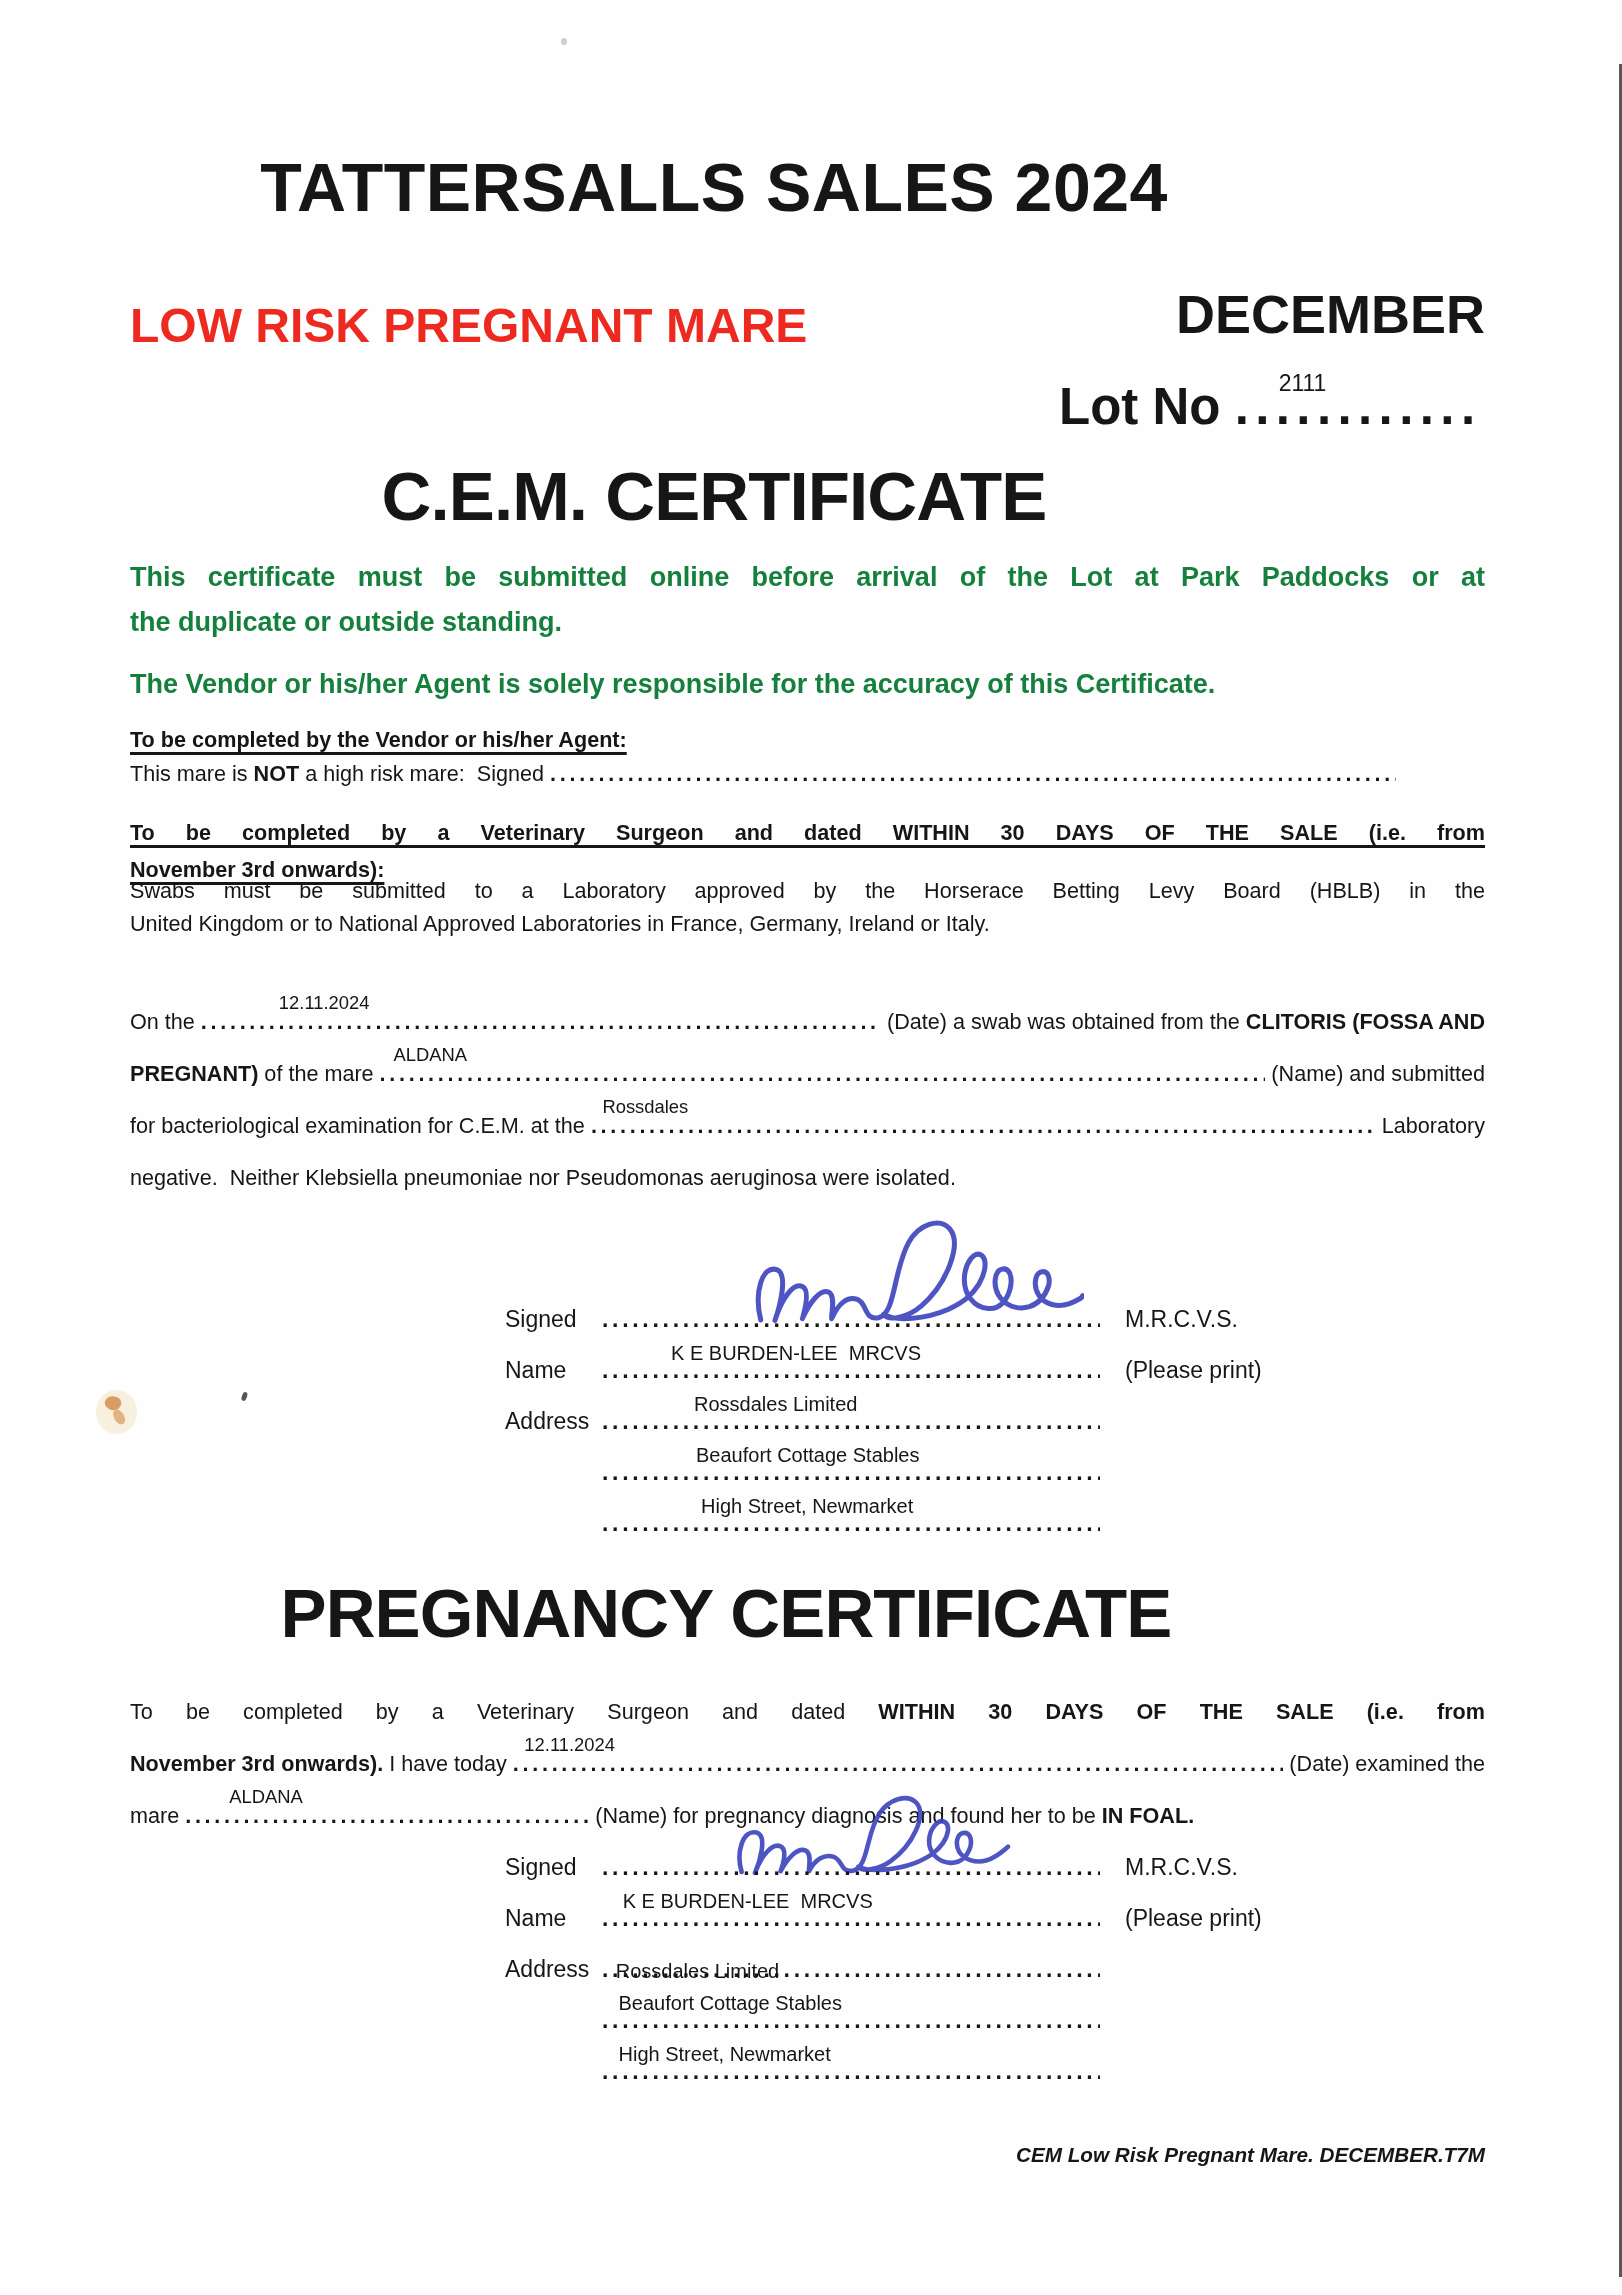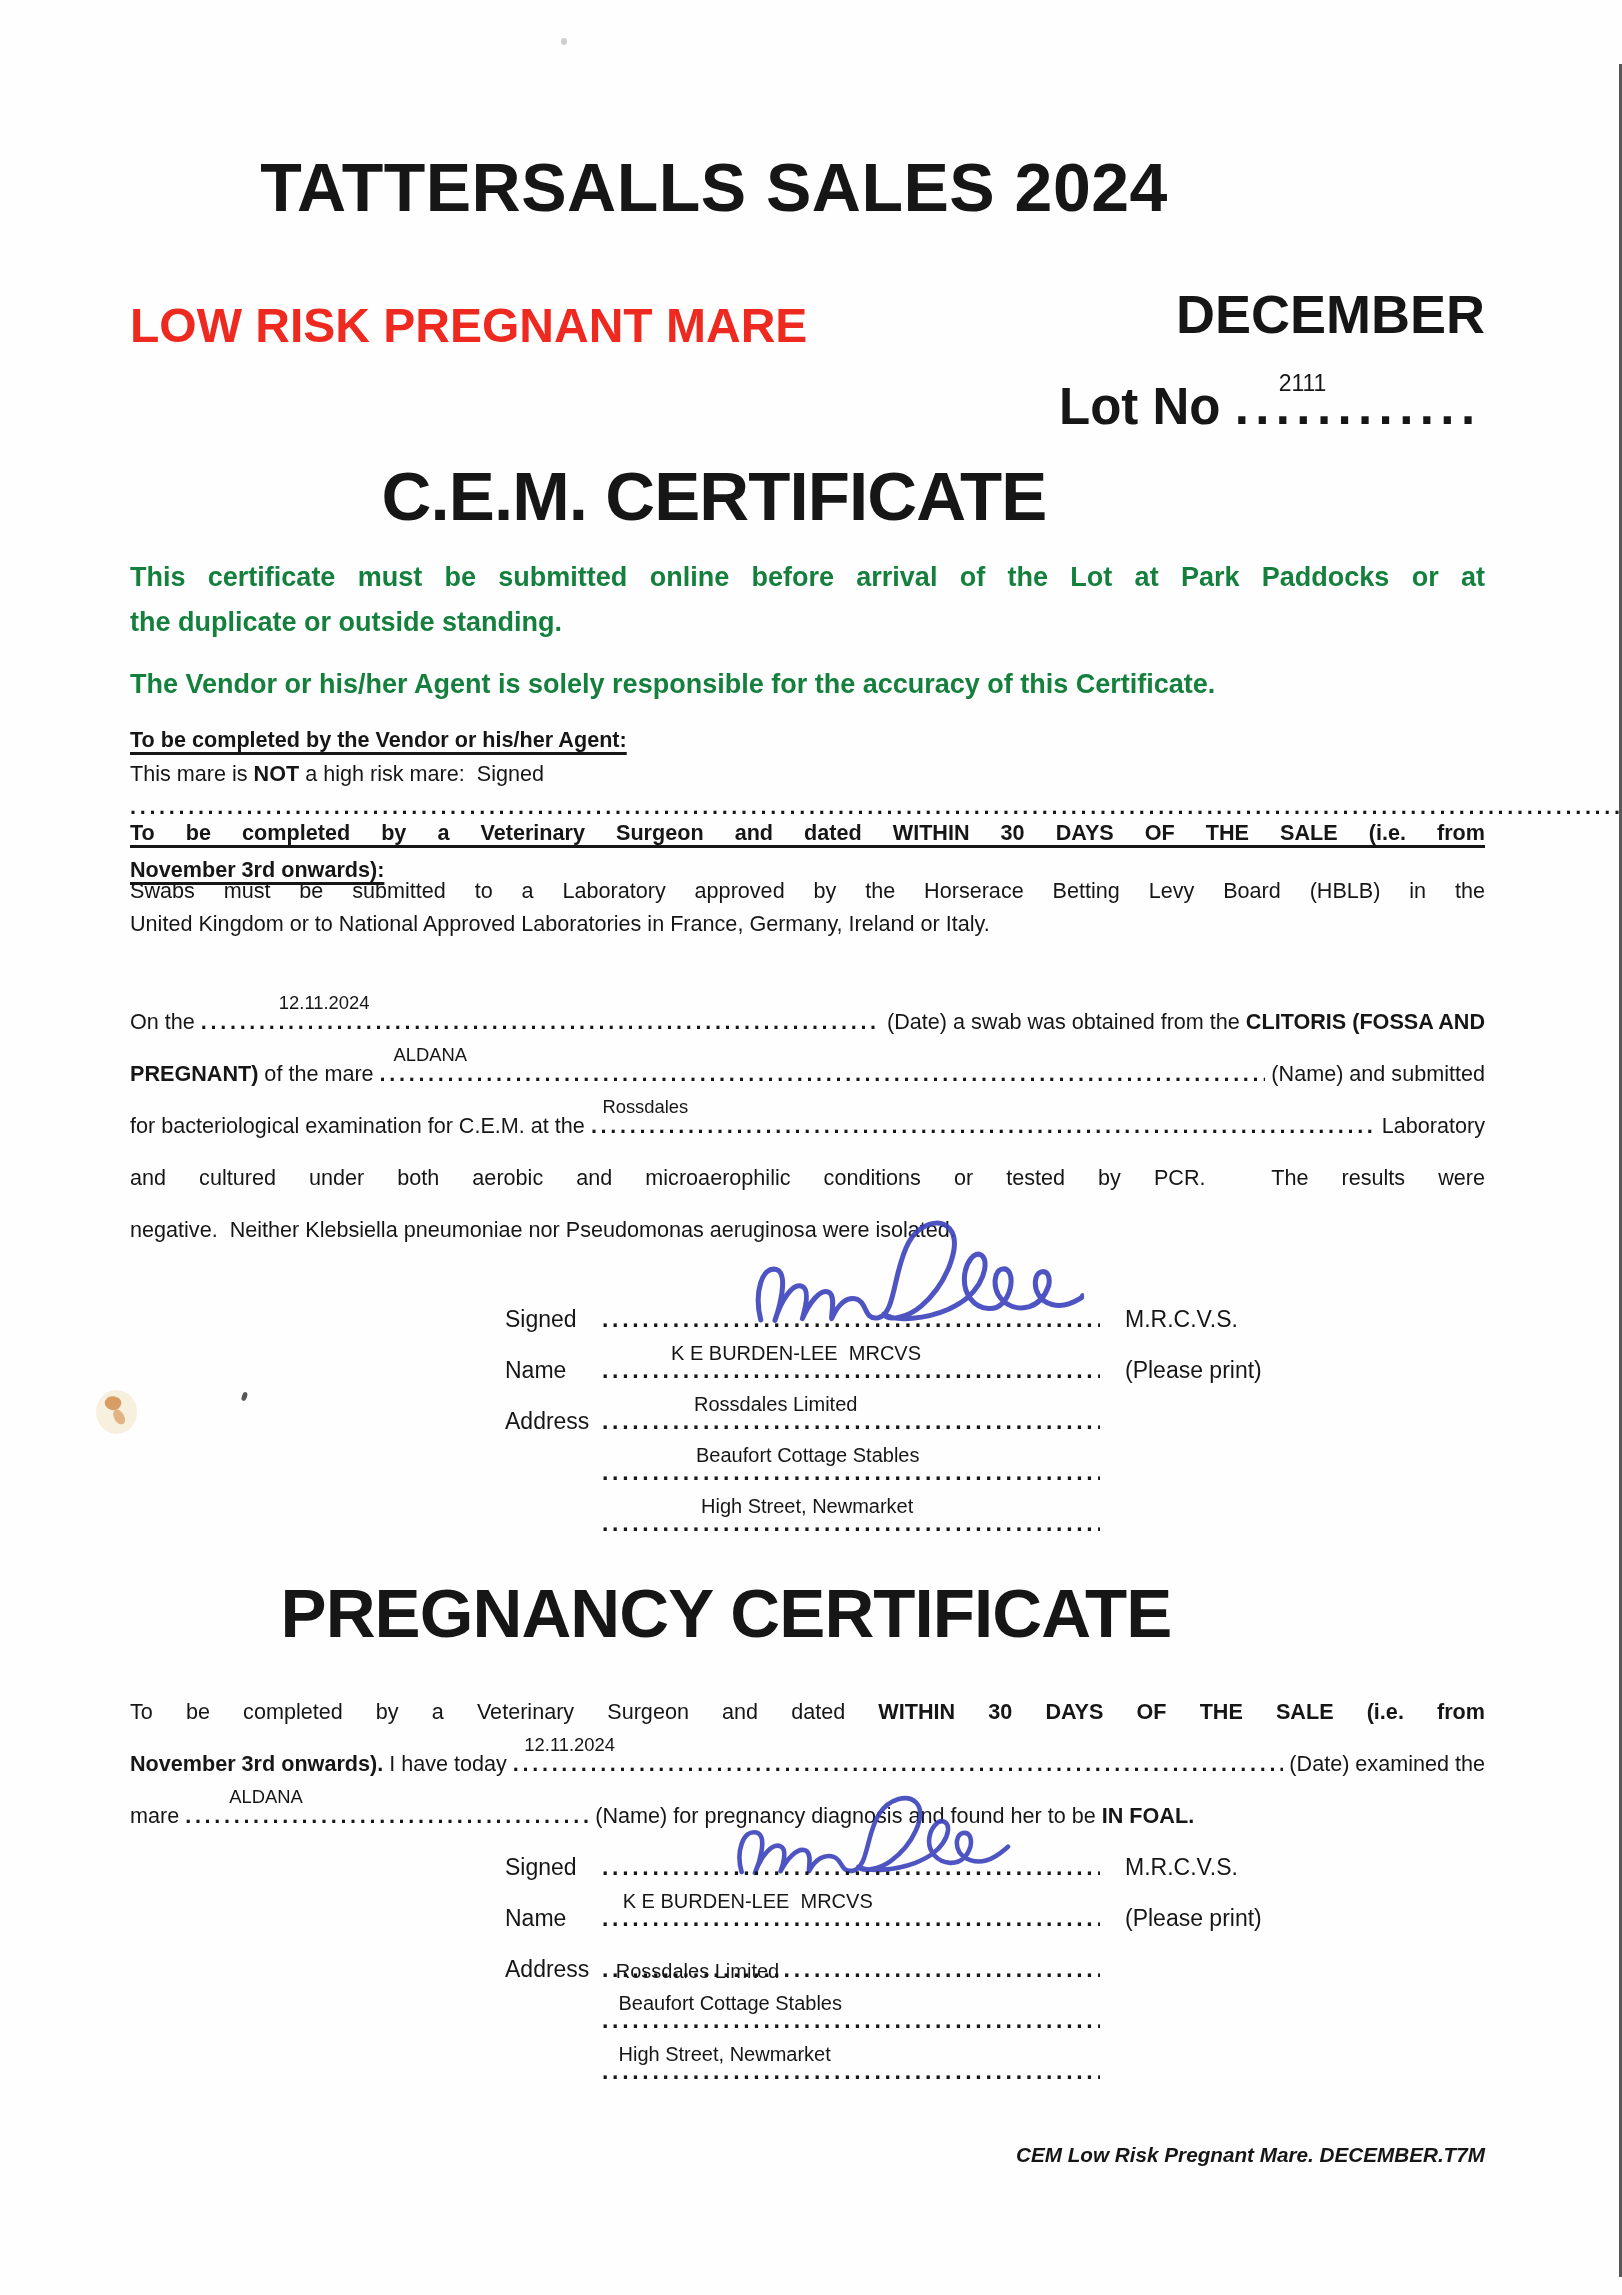--- a/index.html
+++ b/index.html
@@ -16,21 +16,21 @@
   .cem-title{top:457px;font-size:69px;font-weight:700;letter-spacing:-0.9px;}
   .preg-title{top:1574px;font-size:69px;font-weight:700;letter-spacing:-0.9px;padding-left:12px;}
   
   .lot-row{top:379px;left:1059px;width:421px;font-size:51px;font-weight:700;display:flex;align-items:baseline;line-height:55px;}
   
   .notice{left:130px;width:1355px;font-size:27px;font-weight:700;color:#15803d;line-height:45px;}
   .n1{top:555px;} .n2{top:662px;}
   .jlast{text-align:justify;text-align-last:justify;}
   
   .h47{font-size:21.6px;font-weight:700;}
-  .t47{font-size:21.6px;flex-direction:column;}
+  .t47{font-size:21.6px;}
   .u{text-decoration:underline;text-decoration-thickness:3.2px;text-underline-offset:4.6px;}
   .vendor-heading{top:727px;left:130px;}
   .vendor-line{top:757px;left:130px;width:1266px;display:flex;align-items:baseline;line-height:33px;}
   .vet-heading{top:814px;left:130px;width:1355px;line-height:37px;}
   .swabs{top:874px;left:130px;width:1355px;line-height:33px;}
   .cem-para{top:996px;left:130px;width:1355px;}
   .preg-para{top:1686px;left:130px;width:1355px;}
   .frow{display:flex;align-items:flex-start;line-height:52px;font-size:21.6px;}
   .seg{white-space:nowrap;flex:0 0 auto;}
   
@@ -133,21 +133,20 @@
       <span class="seg">&nbsp;(Name) and submitted</span>
     </div>
     <div class="frow">
       <span class="seg">for bacteriological examination for C.E.M. at the&nbsp;</span>
       <span class="fill">
         <span class="dots"></span>
         <span class="fv" style="left:11.5px;">Rossdales</span>
       </span>
       <span class="seg">&nbsp;Laboratory</span>
     </div>
-    <div class="frow jlast" style="display:block;">and cultured under both aerobic and microaerophilic conditions or tested by PCR.&nbsp; The results were</div>
     <div class="frow" style="display:block;">negative.&nbsp; Neither Klebsiella pneumoniae nor Pseudomonas aeruginosa were isolated.</div>
   </div>
 
   <svg class="sig-svg" style="left:735px;top:1217px;" width="349" height="119" viewBox="0 0 760 260">
     <path d="M55 225 C40 165 58 105 90 115 C116 124 96 198 86 226 C100 180 126 142 146 152 C164 161 150 208 146 222 C160 190 184 156 203 164 C220 172 208 216 210 222 C224 190 244 172 266 180 C288 188 280 226 312 220 C350 212 344 118 378 56 C400 16 446 0 468 26 C496 60 460 148 406 194 C378 218 334 230 324 212 C350 230 418 222 464 202 C503 184 518 168 532 146 C546 122 550 94 538 84 C522 72 502 100 500 132 C498 168 520 198 552 200 C578 202 594 180 600 156 C606 130 598 110 582 114 C566 118 562 148 574 170 C588 194 616 204 642 196 C666 188 678 168 684 150 C688 132 682 116 668 120 C654 124 650 150 662 170 C676 192 704 198 728 190 C748 183 760 174 758 172" fill="none" stroke="#3f46bd" stroke-width="11" stroke-linecap="round" stroke-linejoin="round" opacity="0.92"></path>
   </svg>
 
   <div class="abs sigblock s1">
     <div class="srow">
       <span class="slabel">Signed</span>

